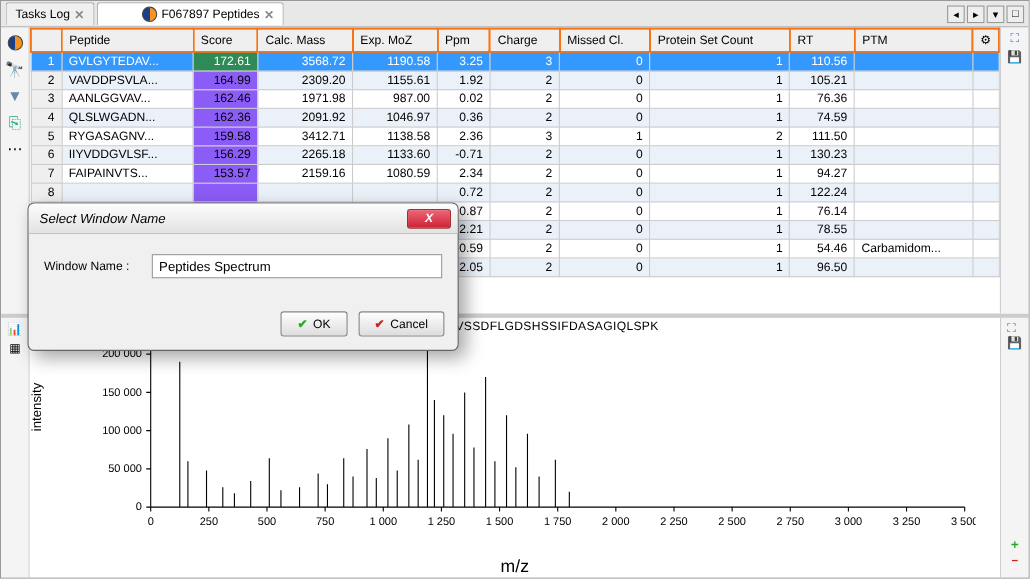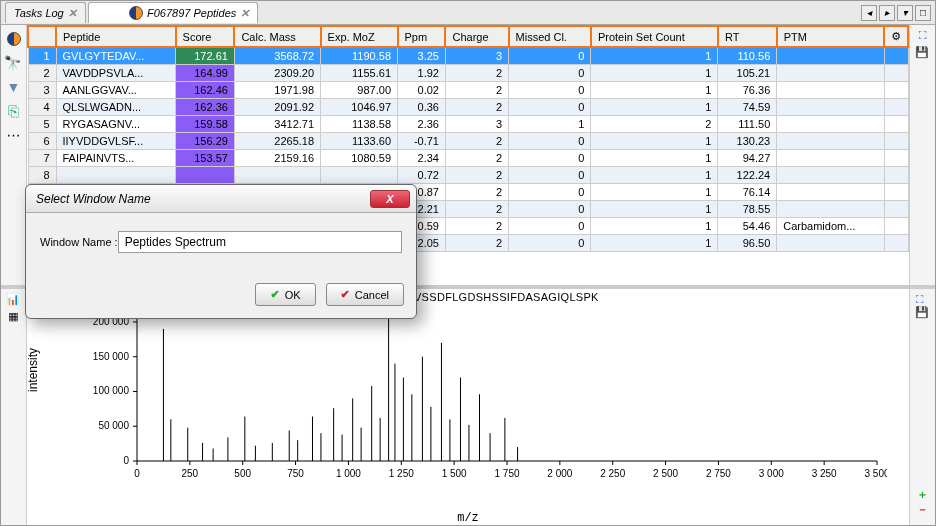--- a/index.html
+++ b/index.html
@@ -1,18 +1,18 @@
 <!DOCTYPE html>
 <html><head>
 <meta charset="utf-8">
 <style>
   * { box-sizing: border-box; margin: 0; padding: 0; }
   body { font-family: Tahoma, Arial, sans-serif; font-size: 11px; background: #fff; width: 936px; height: 526px; overflow: hidden; border: 1px solid #999; }
   
-  .tabbar { height: 24px; background: #e8e8e8; border-bottom: 1px solid #aaa; display: flex; align-items: center; justify-content: space-between; padding: 0 4px; font-style: italic; }
+  .tabbar { height: 24px; background: #e8e8e8; border-bottom: 1px solid #aaa; display: flex; align-items: center; justify-content: space-between; padding: 0 4px; }
   .tabs { display: flex; gap: 2px; }
   .tab { display: flex; align-items: center; gap: 4px; padding: 3px 8px; background: #f0f0f0; border: 1px solid #aaa; border-bottom: none; border-radius: 3px 3px 0 0; font-size: 11px; }
   .tab.active { background: #ffffff; padding-left: 40px; }
   .tab-close { color: #888; cursor: pointer; font-weight: bold; }
   .tabctrl { display: flex; gap: 2px; }
   .tabctrl .btn { width: 16px; height: 16px; border: 1px solid #999; background: #eee; font-size: 10px; display: flex; align-items: center; justify-content: center; }
   
   .main { display: flex; height: 260px; }
   .sidetools { width: 26px; background: #f4f4f4; border-right: 1px solid #ccc; display: flex; flex-direction: column; align-items: center; gap: 4px; padding-top: 4px; }
   .sidetools .tool { width: 20px; height: 20px; display: flex; align-items: center; justify-content: center; font-size: 14px; }
@@ -30,31 +30,31 @@
   
   .righttools { width: 26px; background: #f4f4f4; border-left: 1px solid #ccc; display: flex; flex-direction: column; align-items: center; gap: 4px; padding-top: 4px; }
   
   .splitter { height: 4px; background: #ccc; }
   
   .bottom { display: flex; height: 236px; }
   .lefttools { width: 26px; background: #f4f4f4; border-right: 1px solid #ccc; display: flex; flex-direction: column; gap: 4px; padding-top: 4px; align-items:center;}
   .spectrum { flex: 1; position: relative; background: #fff; }
   .seqtitle { position: absolute; top: 2px; left: 50%; transform: translateX(-50%); font-size: 11px; letter-spacing: 0.3px; }
   .ylabel { position: absolute; left: 6px; top: 50%; transform: rotate(-90deg) translateX(50%); transform-origin: left center; font-size: 12px; }
-  .xlabel { position: absolute; bottom: 0px; left: 50%; transform: translateX(-50%); font-size: 12px; font-family: Liberation Mono, monospace; }
+  .xlabel { position: absolute; bottom: 0px; left: 50%; transform: translateX(-50%); font-size: 16px; }
   svg.plot { position: absolute; left: 40px; top: 20px; }
   
   .rightplottools { width: 26px; background: #f4f4f4; border-left: 1px solid #ccc; display:flex; flex-direction:column; align-items:center; gap:6px; padding-top:4px; justify-content: space-between;}
   
   
   .overlay { position: absolute; left: 25px; top: 184px; width: 392px; background: #f0f0f0; border: 1px solid #666; border-radius: 6px; box-shadow: 6px 6px 16px rgba(0,0,0,.35); z-index: 100; }
   .dlg-title { height: 28px; background: linear-gradient(#fdfdfd,#e2e2e2); border-bottom: 1px solid #aaa; border-radius: 6px 6px 0 0; display: flex; align-items: center; justify-content: space-between; padding: 0 6px 0 10px; font-size: 12px; font-style: italic; }
   .dlg-close { width: 40px; height: 18px; background: linear-gradient(#e67,#c23); border: 1px solid #933; border-radius: 3px; color: #fff; display: flex; align-items:center; justify-content:center; font-weight:bold; font-size:11px; }
   .dlg-body { padding: 18px 14px 10px 14px; }
-  .dlg-row { display: flex; align-items: center; gap: 0; margin-bottom: 14px; }
+  .dlg-row { display: flex; align-items: center; gap: 20px; margin-bottom: 14px; }
   .dlg-row input { flex: 1; padding: 3px 6px; border: 1px solid #999; font-size: 12px; }
   .dlg-btns { display: flex; justify-content: flex-end; gap: 10px; padding: 6px 12px 12px; }
   .dlg-btn { padding: 4px 14px; border: 1px solid #888; background: linear-gradient(#fefefe,#ddd); border-radius: 3px; font-size: 11px; display:flex; align-items:center; gap:5px; }
   .chk { color: #2a2; font-weight: bold; }
   .cx { color: #c22; font-weight: bold; }
   .pie { width:14px; height:14px; border-radius:50%; background: conic-gradient(#f7931e 0 50%, #1b3f8b 50% 100%); display:inline-block; border:1px solid #444;}
 </style>
 </head>
 <body>
 

